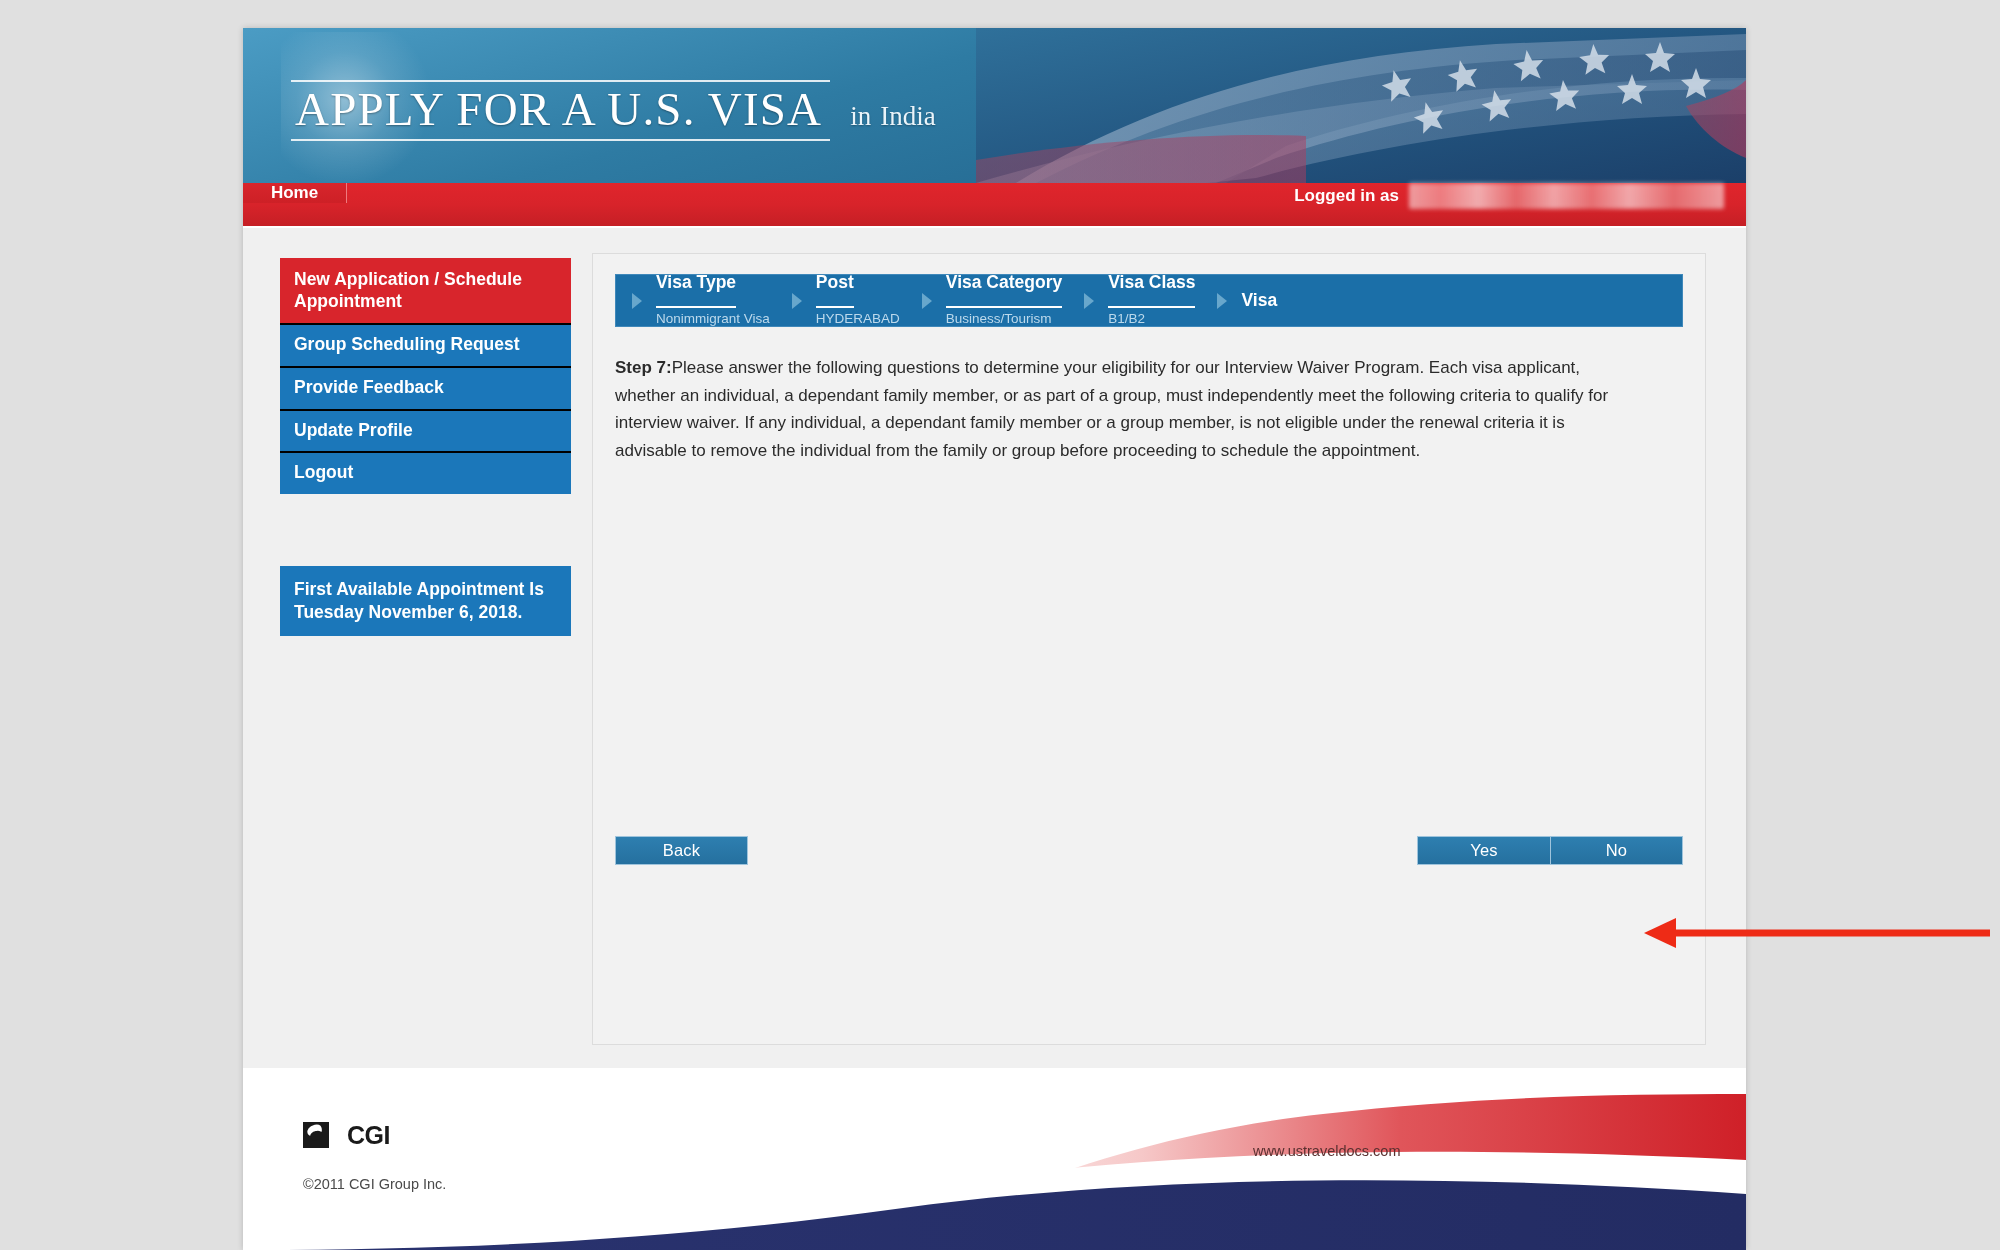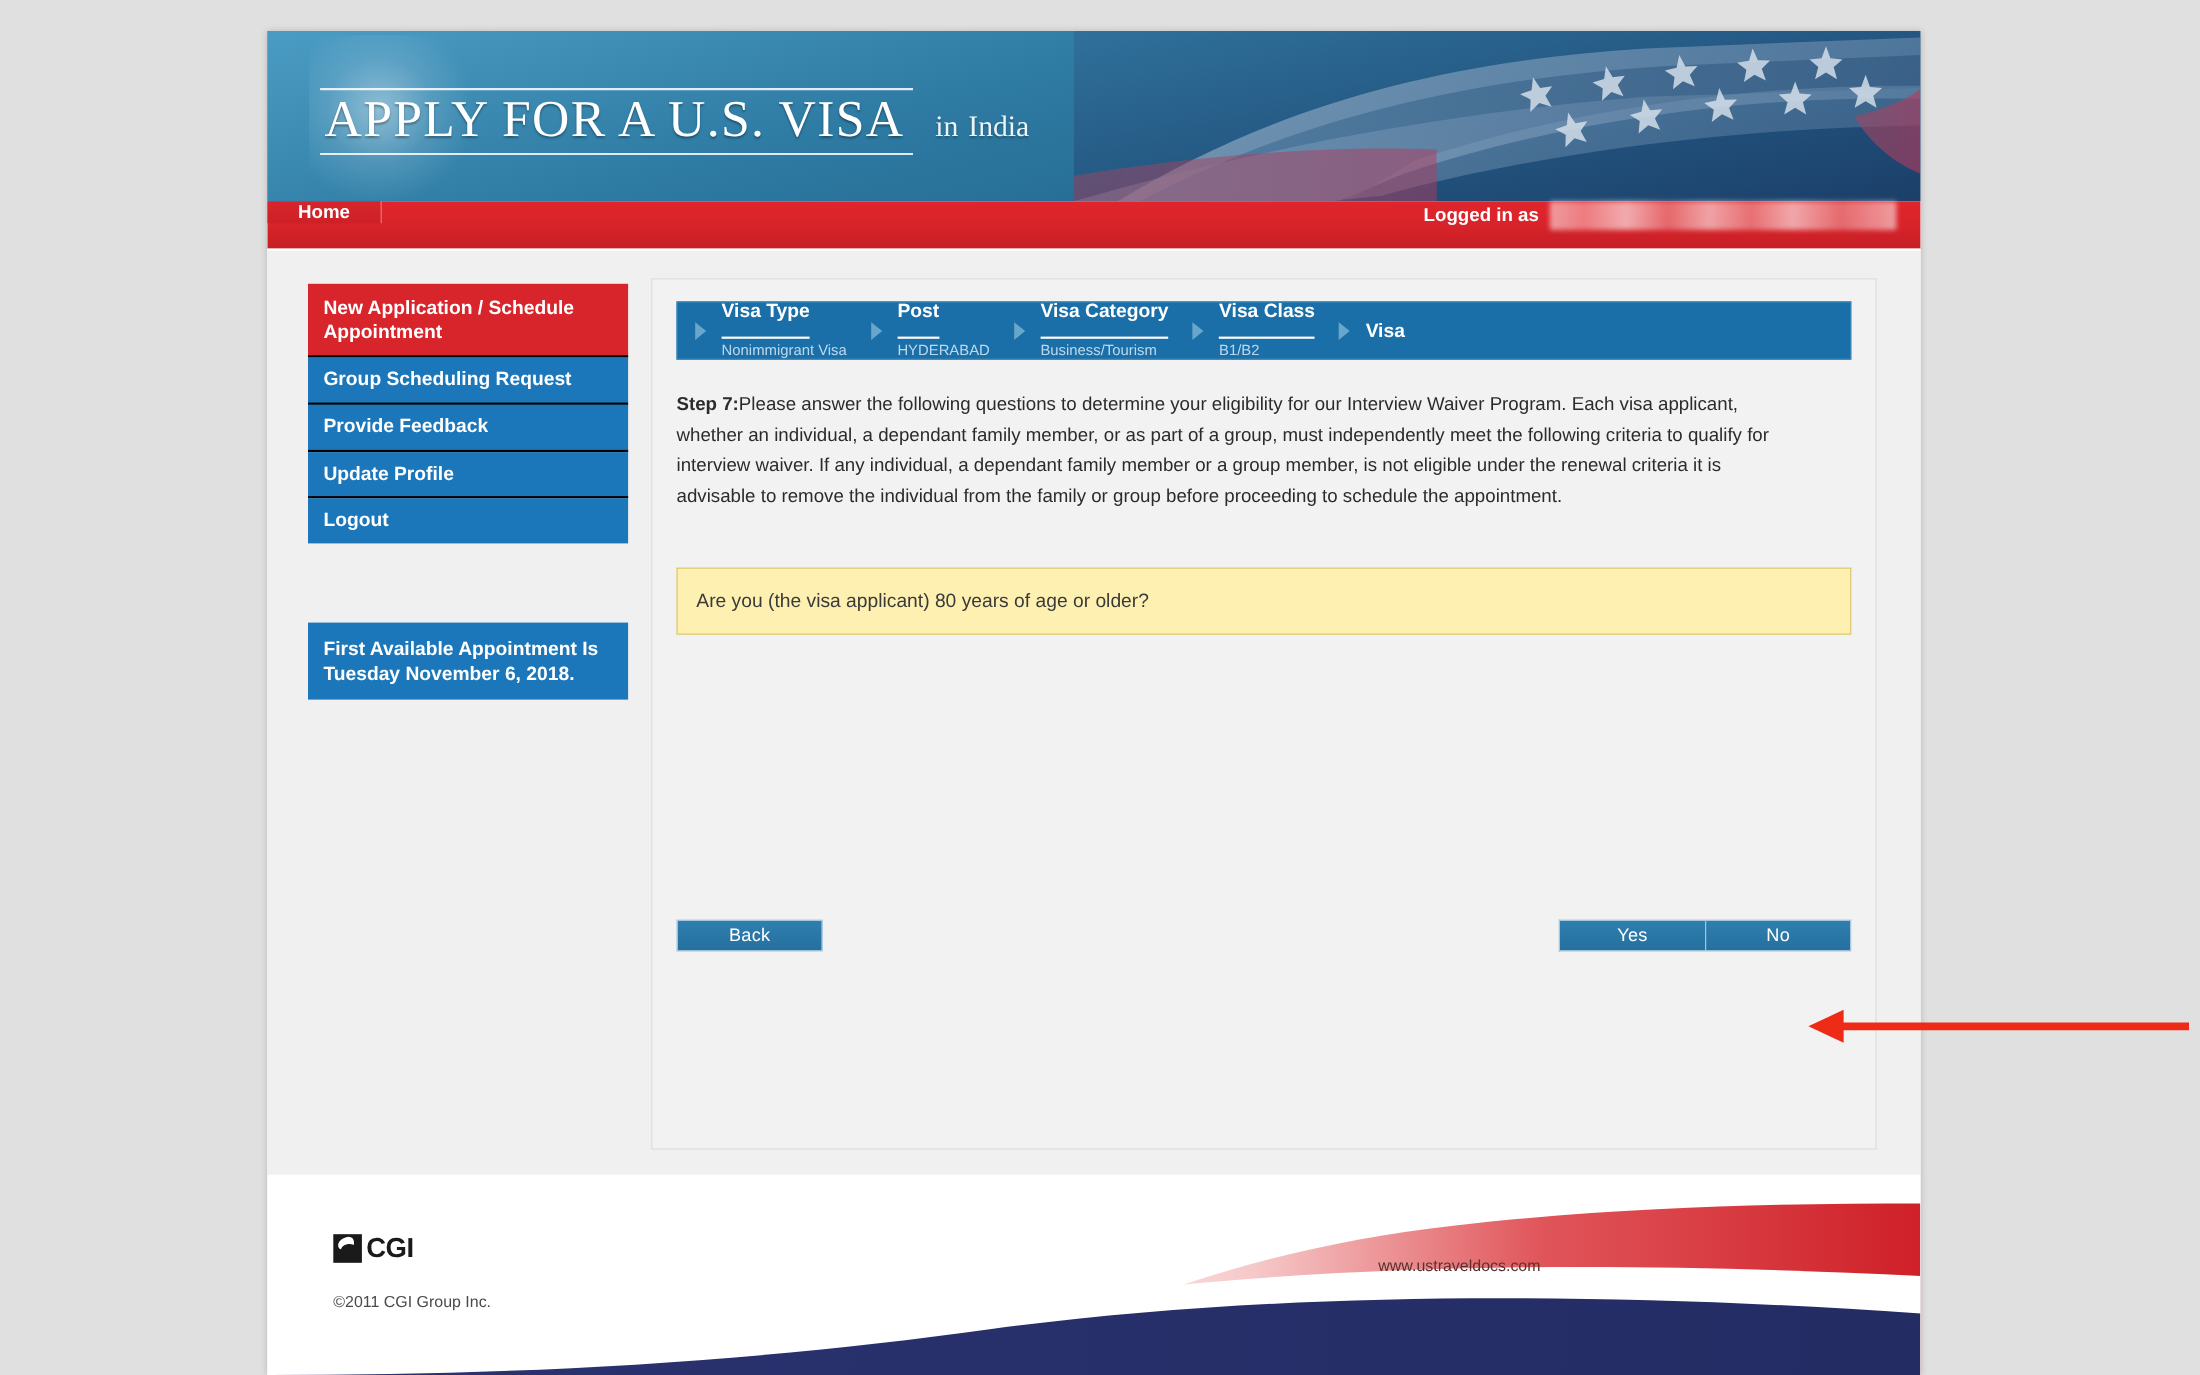--- a/index.html
+++ b/index.html
@@ -288,21 +288,21 @@
     background: #ffffff;
     overflow: hidden;
   }
   #footer svg { position: absolute; left: 0; top: 0; }
   #cgi-logo {
     position: absolute;
     left: 60px;
     top: 54px;
     display: flex;
     align-items: flex-end;
-    gap: 4px;
+    gap: 18px;
     z-index: 4;
   }
   #cgi-mark {
     width: 26px; height: 26px;
     background: #1a1a1a;
     position: relative;
   }
   #cgi-mark::before {
     content: "";
     position: absolute;
@@ -493,21 +493,20 @@
             </div>
             <div class="crumb current">
               <div class="crumb-title">Visa</div>
             </div>
           </div>
 
           <div id="step-text">
             <span class="step-label">Step 7:</span><span>Please answer the following questions to determine your eligibility for our Interview Waiver Program. Each visa applicant, whether an individual, a dependant family member, or as part of a group, must independently meet the following criteria to qualify for interview waiver. If any individual, a dependant family member or a group member, is not eligible under the renewal criteria it is advisable to remove the individual from the family or group before proceeding to schedule the appointment.</span>
           </div>
 
-          <div id="question-box">Are you (the visa applicant) 80 years of age or older?</div>
 
           <div id="button-row">
             <div class="btn" id="btn-back">Back</div>
             <div id="btn-group">
               <div class="btn" id="btn-yes">Yes</div>
               <div class="btn" id="btn-no">No</div>
             </div>
           </div>
 
         </div>

